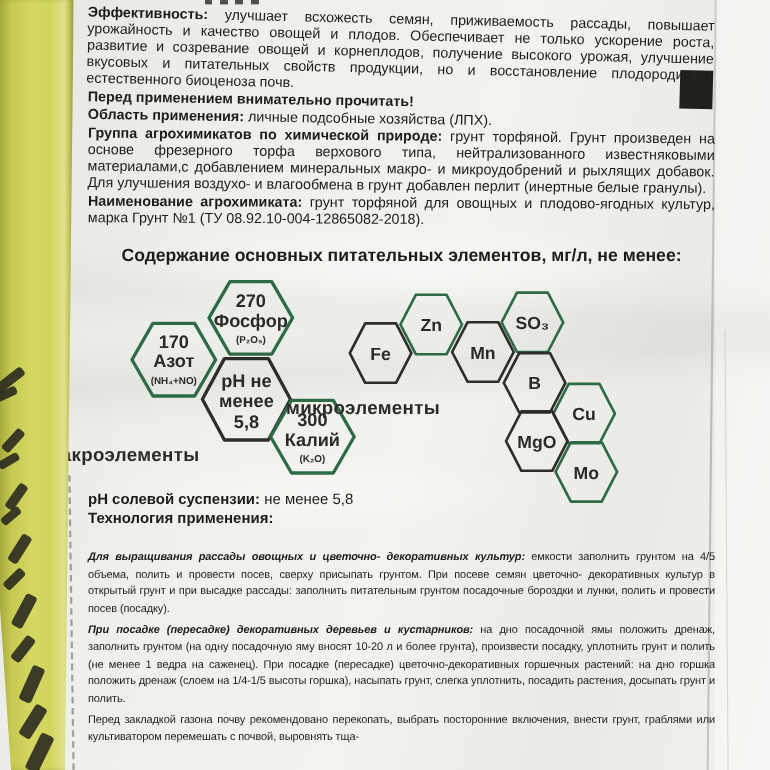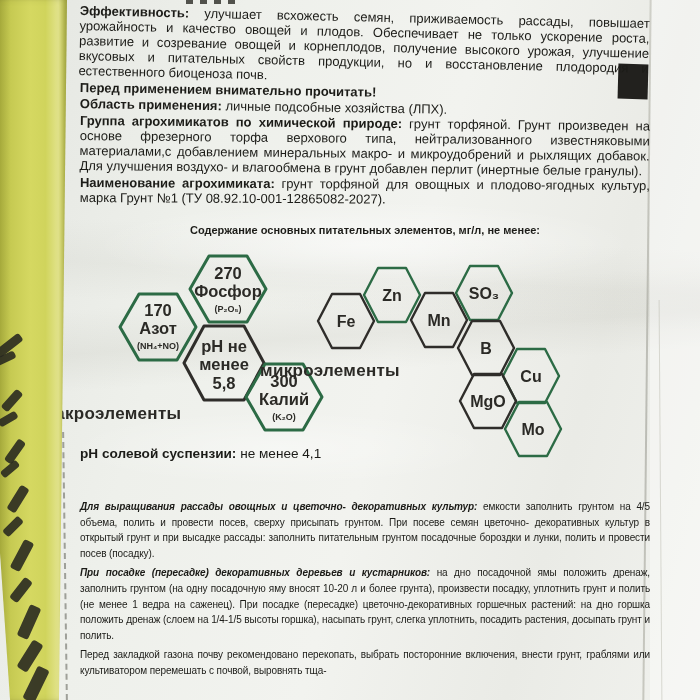--- a/index.html
+++ b/index.html
@@ -56,21 +56,21 @@
   
   .tblock{position:absolute;left:80px;width:570px;}
   .tblock p{margin:0 0 2px;text-align:justify;font-size:13px;line-height:14.9px;}
   .lead{font-weight:bold;text-align:center;}
   .ital{font-weight:bold;font-style:italic;}
   .t1{transform:rotate(1.3deg);transform-origin:0 0}
   .t2{transform:rotate(.9deg);transform-origin:0 0}
   .t3{transform:rotate(.55deg);transform-origin:0 0}
   .t4{transform:rotate(.3deg);transform-origin:0 0}
   #blockA{top:4px;}
-  #heading{top:224px;text-align:center;font-weight:bold;font-size:11px;}
+  #heading{top:224px;text-align:center;font-weight:bold;font-size:16px;}
   #blockB{top:446px;font-size:13.6px;line-height:16.6px;}
   #blockB p{font-size:13.6px;line-height:16.6px;text-align:left;margin:0;}
   #blockC{top:499px;letter-spacing:-.1px;}
   #blockC p{font-size:10px;line-height:15.6px;margin:0 0 4px;}
 
   
   svg.hexes{position:absolute;left:0;top:0;width:700px;height:700px;pointer-events:none;}
   .hx-g{fill:none;stroke:#2c6b45;stroke-width:3;stroke-linejoin:round;}
   .hx-k{fill:none;stroke:#2f2d2a;stroke-width:3;stroke-linejoin:round;}
   .hx-g.sm,.hx-k.sm{stroke-width:2.4;}
@@ -91,21 +91,21 @@
   <div class="crease"></div>
   <div class="crease2"></div>
   <div class="top-frag"></div>
   <div class="print-mark"></div>
 
   <div class="tblock" id="blockA">
     <p class="t1"><span class="lead">Эффективность:</span><span> улучшает всхожесть семян, приживаемость рассады, повышает урожайность и качество овощей и плодов. Обеспечивает не только ускорение роста, развитие и созревание овощей и корнеплодов, получение высокого урожая, улучшение вкусовых и питательных свойств продукции, но и восстановление плодородия и естественного биоценоза почв.</span></p>
     <p class="t2 lead">Перед применением внимательно прочитать!</p>
     <p class="t2"><span class="lead">Область применения:</span><span> личные подсобные хозяйства (ЛПХ).</span></p>
     <p class="t3"><span class="lead">Группа агрохимикатов по химической природе:</span><span> грунт торфяной. Грунт произведен на основе фрезерного торфа верхового типа, нейтрализованного известняковыми материалами,с добавлением минеральных макро- и микроудобрений и рыхлящих добавок. Для улучшения воздухо- и влагообмена в грунт добавлен перлит (инертные белые гранулы).</span></p>
-    <p class="t4"><span class="lead">Наименование агрохимиката:</span><span> грунт торфяной для овощных и плодово-ягодных культур, марка Грунт №1 (ТУ 08.92.10-001-12865082-2027).</span></p>
+    <p class="t4"><span class="lead">Наименование агрохимиката:</span><span> грунт торфяной для овощных и плодово-ягодных культур, марка Грунт №1 (ТУ 08.92.10-004-12865082-2018).</span></p>
   </div>
 
   <div class="tblock" id="heading">Содержание основных питательных элементов, мг/л, не менее:</div>
 
   <svg class="hexes" viewBox="0 0 700 700">
 
     <g>
       <polygon class="hx-g" points="139,294 177,294 196,327 177,360 139,360 120,327"></polygon>
       <text class="hv" x="158" y="316">170</text>
       <text class="hn" x="158" y="334">Азот</text>
@@ -160,21 +160,22 @@
       <text class="hs" x="488" y="407">MgO</text>
     </g>
     <g>
       <polygon class="hx-g sm" points="519,402 547,402 561,429 547,456 519,456 505,429"></polygon>
       <text class="hs" x="533" y="435">Mo</text>
     </g>
     <text class="hgl" x="330" y="376">микроэлементы</text>
   </svg>
 
   <div class="tblock" id="blockB">
-    <p><span class="lead">pH солевой суспензии:</span><span> не менее 4,1</span></p>
+    <p><span class="lead">pH солевой суспензии:</span><span> не менее 5,8</span></p>
+    <p class="lead">Технология применения:</p>
   </div>
 
   <div class="tblock" id="blockC">
     <p><span class="ital">Для выращивания рассады овощных и цветочно- декоративных культур:</span><span> емкости заполнить грунтом на 4/5 объема, полить и провести посев, сверху присыпать грунтом. При посеве семян цветочно- декоративных культур в открытый грунт и при высадке рассады: заполнить питательным грунтом посадочные бороздки и лунки, полить и провести посев (посадку).</span></p>
     <p><span class="ital">При посадке (пересадке) декоративных деревьев и кустарников:</span><span> на дно посадочной ямы положить дренаж, заполнить грунтом (на одну посадочную яму вносят 10-20 л и более грунта), произвести посадку, уплотнить грунт и полить (не менее 1 ведра на саженец). При посадке (пересадке) цветочно-декоративных горшечных растений: на дно горшка положить дренаж (слоем на 1/4-1/5 высоты горшка), насыпать грунт, слегка уплотнить, посадить растения, досыпать грунт и полить.</span></p>
     <p>Перед закладкой газона почву рекомендовано перекопать, выбрать посторонние включения, внести грунт, граблями или культиватором перемешать с почвой, выровнять тща-</p>
   </div>
 
   <div class="strip">
     <div class="frag f1"></div>

